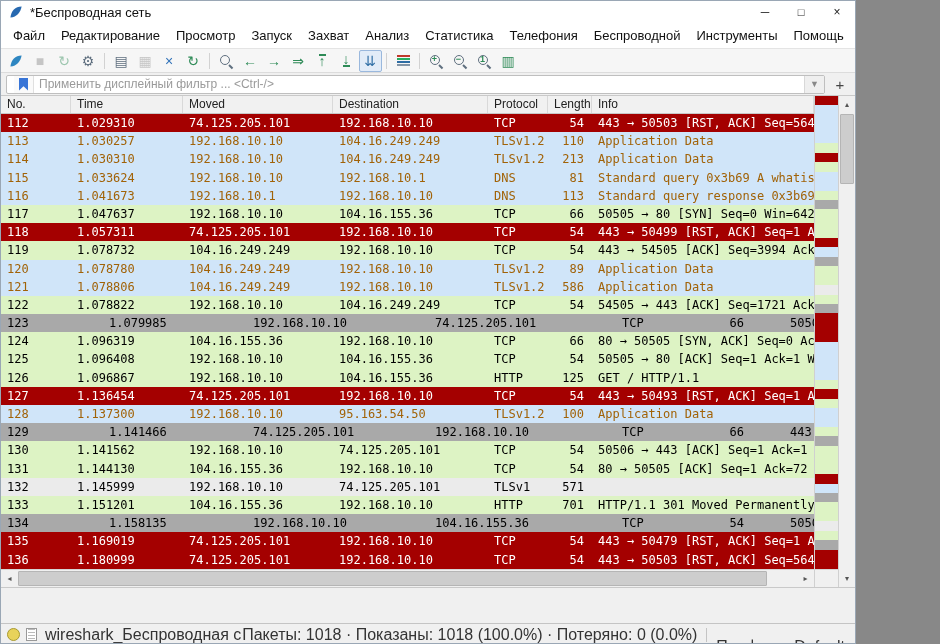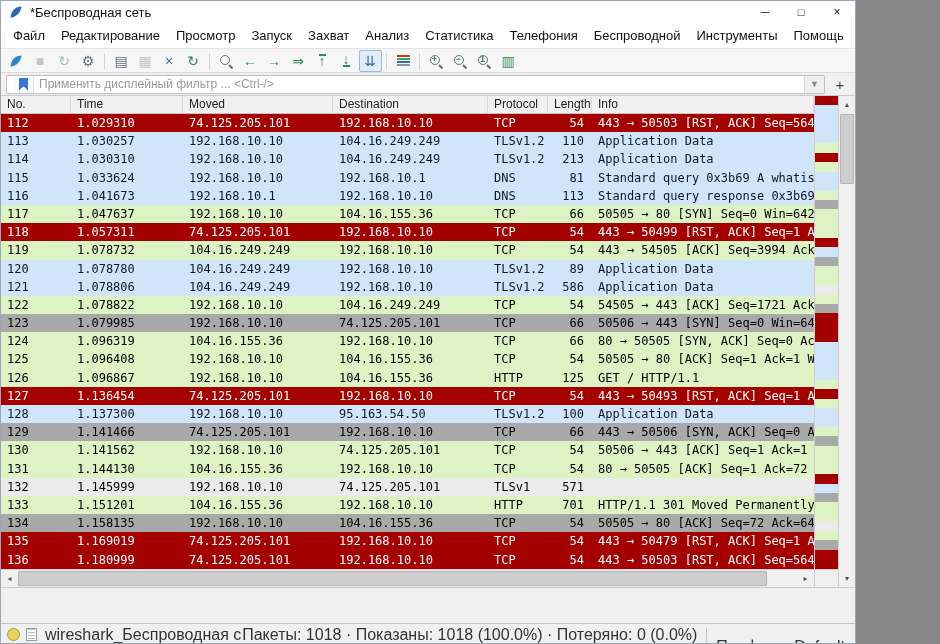--- a/index.html
+++ b/index.html
@@ -68,23 +68,23 @@
   .thead{height:18px;display:grid;grid-template-columns:70px 112px 150px 155px 60px 44px 1fr;
     background:#f1f1f1;border-bottom:1px solid #c8c8c8;font-size:12px;color:#222;}
   .th{padding:1px 0 0 6px;border-right:1px solid #d9d9d9;white-space:nowrap;overflow:hidden;}
   .rows{height:455px;overflow:hidden;background:#fff;
     font-family:"DejaVu Sans Mono",monospace;font-size:12px;}
   .prow{height:18.2px;display:grid;grid-template-columns:70px 112px 150px 155px 60px 44px 1fr;
     white-space:nowrap;}
   .cell{padding:1px 0 0 6px;overflow:hidden;line-height:17px;}
   .cell-len{text-align:right;padding-right:8px;padding-left:0;}
   .c-red{background:var(--row_red);color:var(--row_red_text);}
-  .c-blue{background:var(--row_blue);color:#0f172a;}
+  .c-blue{background:var(--row_blue);color:#a16207;}
   .c-green{background:var(--row_green);color:#000;}
-  .c-gray{background:var(--row_gray);color:#000;}
+  .c-gray{background:var(--row_gray);color:#000;gap:32px;}
   .c-light{background:var(--row_light);color:#000;}
 
   
   .hscroll{height:18px;background:#f0f0f0;border-top:1px solid #d5d5d5;position:relative;}
   .hs-arrow{position:absolute;top:0;width:17px;height:17px;display:flex;align-items:center;
     justify-content:center;font-size:8px;color:#555;}
   .hs-left{left:0;}
   .hs-right{right:0;}
   .hs-thumb{position:absolute;top:1px;left:17px;height:15px;width:calc(100% - 34px - 30px);
     background:#cdcdcd;border:1px solid #b5b5b5;border-radius:1px;}

